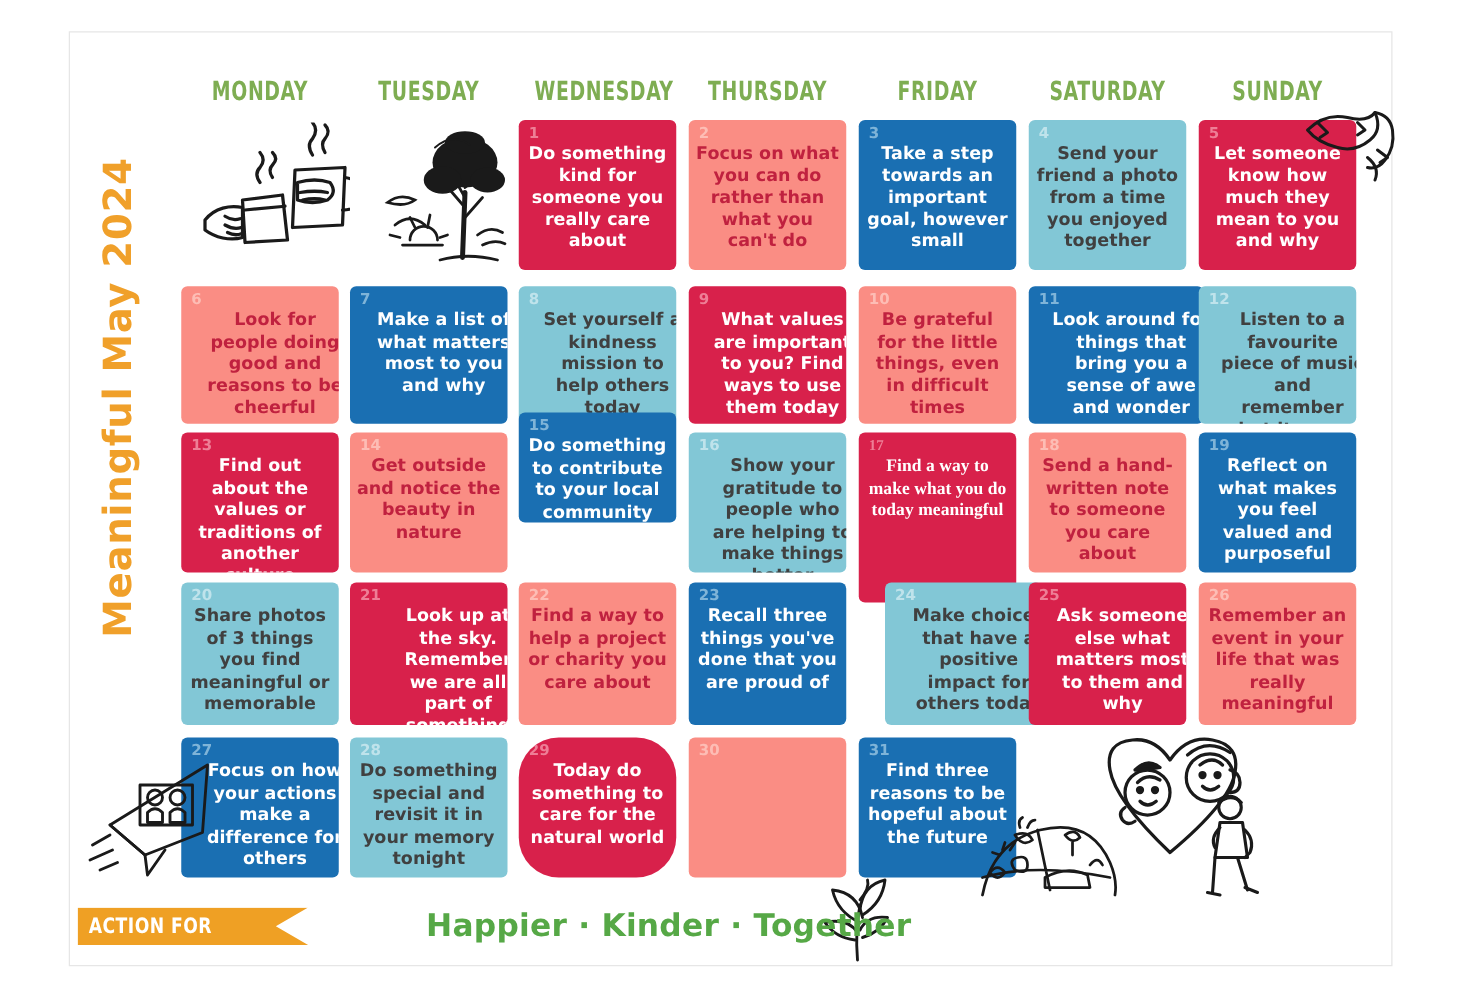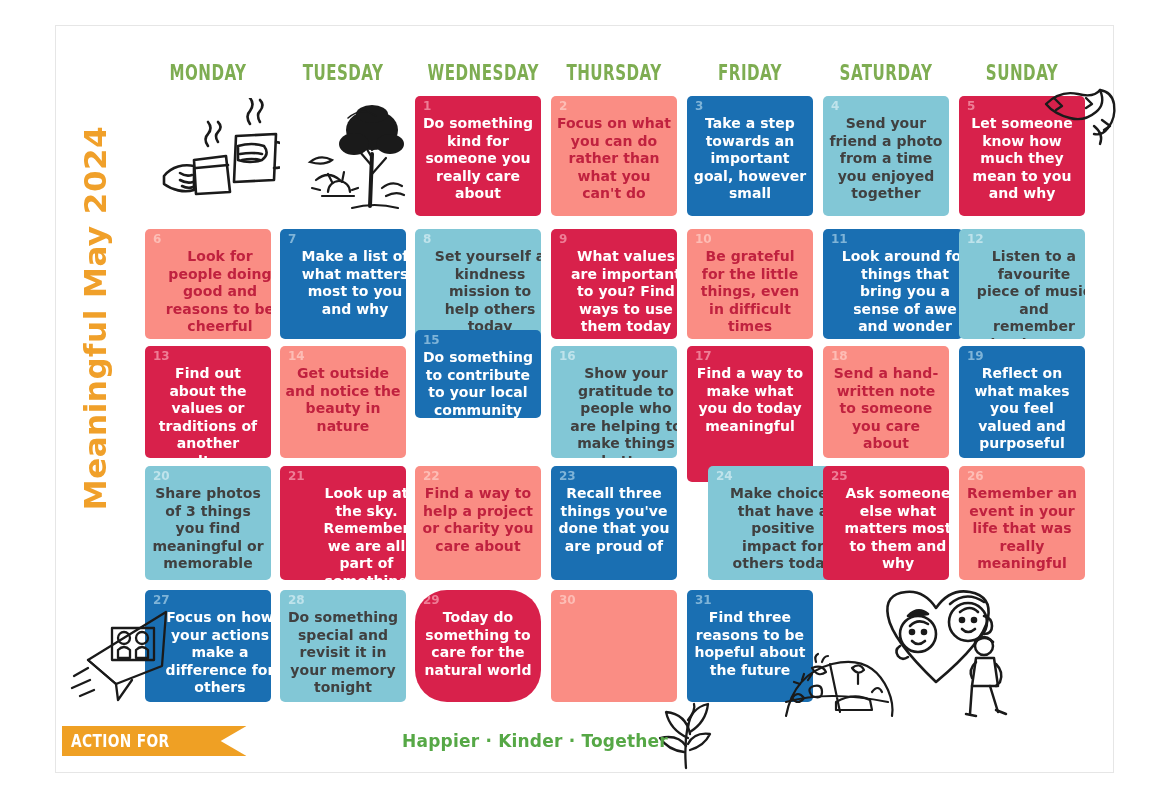--- a/index.html
+++ b/index.html
@@ -79,21 +79,21 @@
     position:absolute;left:62px;top:726px;width:205px;height:30px;
     background:#EFA024;
     clip-path:polygon(0 0,100% 0,86% 50%,100% 100%,0 100%);
     color:#FFFFFF;font-size:17px;font-weight:bold;letter-spacing:.4px;
     line-height:30px;text-align:left;padding-left:10px;box-sizing:border-box;
     transform:scaleX(.9);transform-origin:left center;
     font-family:"DejaVu Sans Condensed","Liberation Sans Narrow","Liberation Sans",sans-serif;
   }
   #tagline{
     position:absolute;left:320px;top:724px;width:430px;height:34px;
-    line-height:34px;color:#56A846;font-size:17px;font-weight:bold;
+    line-height:34px;color:#56A846;font-size:25px;font-weight:bold;
     letter-spacing:.2px;text-align:center;
   }
 </style>
 </head>
 <body>
 
 <div id="poster">
   <div id="frame"></div>
 
   <div id="vtitle">Meaningful May 2024</div>
@@ -182,21 +182,21 @@
       <div class="cell c-blue" style="left: 415px; top: 330px; width: 126px; height: 88px;">
         <div class="num">15</div>
         <div class="pad"></div>
         <div class="txt">Do something to contribute to your local community</div>
       </div>
       <div class="cell c-lightblue" style="left: 551px; top: 346px; width: 126px; height: 112px;">
         <div class="num">16</div>
         <div class="pad"></div>
         <div class="txt shift">Show your gratitude to people who are helping to make things better</div>
       </div>
-      <div class="cell c-crimson" style="left: 687px; top: 346px; width: 126px; height: 136px;">
+      <div class="cell c-crimson" style="left: 687px; top: 346px; width: 126px; height: 136px; font-family: Liberation Serif, serif;">
         <div class="num">17</div>
         <div class="pad"></div>
         <div class="txt">Find a way to make what you do today meaningful</div>
       </div>
       <div class="cell c-salmon" style="left: 823px; top: 346px; width: 126px; height: 112px;">
         <div class="num">18</div>
         <div class="pad"></div>
         <div class="txt">Send a hand-written note to someone you care about</div>
       </div>
       <div class="cell c-blue" style="left: 959px; top: 346px; width: 126px; height: 112px;">

